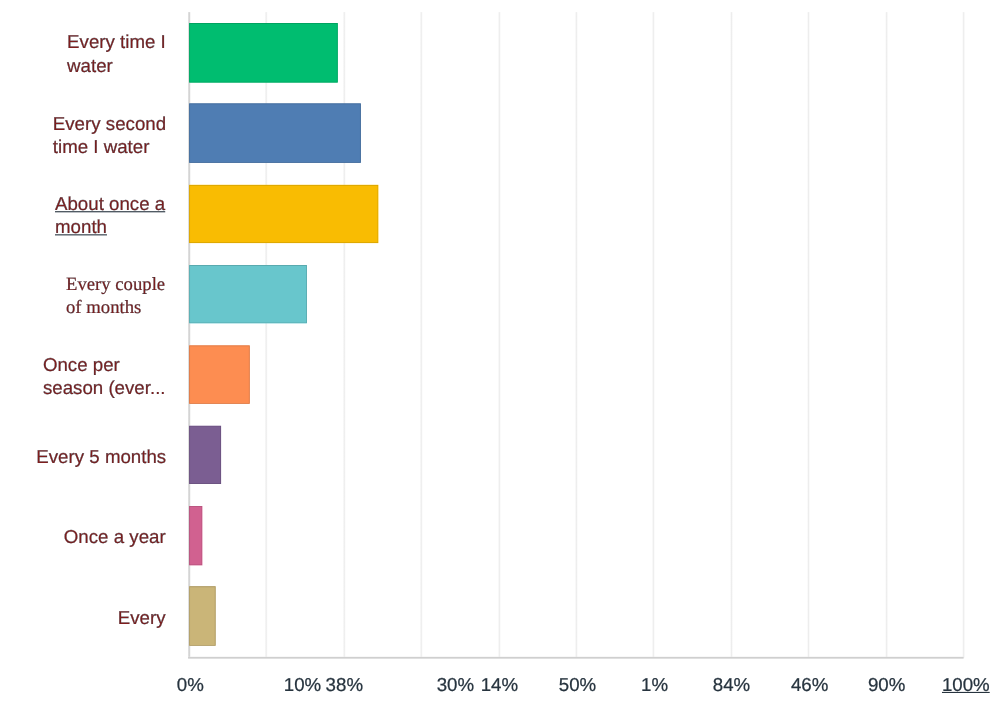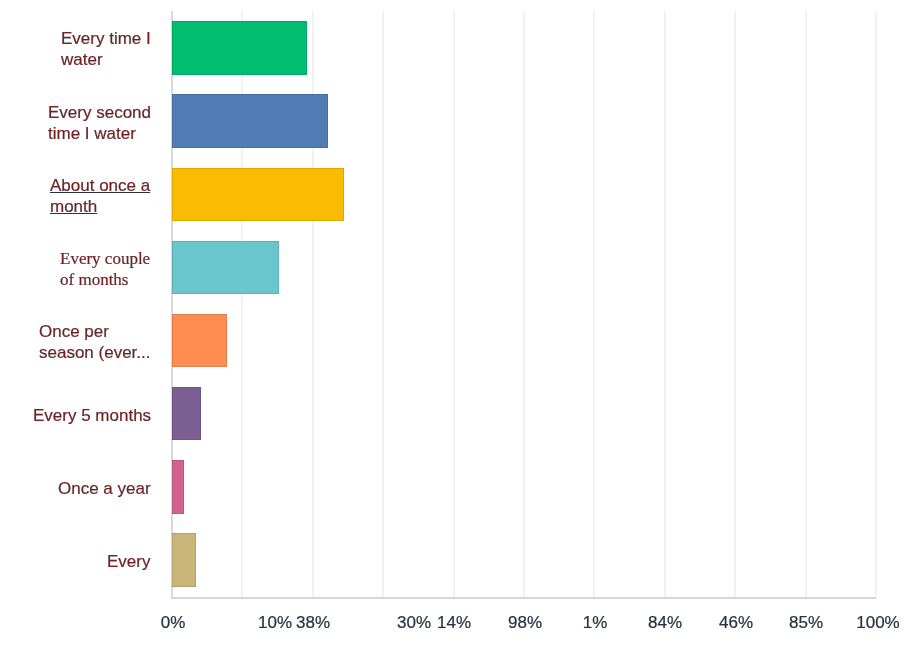--- a/index.html
+++ b/index.html
@@ -102,20 +102,20 @@
 season (ever...</div>
     <div class="cat-label" style="right: 760.4px; top: 385.12px;">Every 5 months</div>
     <div class="cat-label" style="right: 760.4px; top: 458.26px;">Once a year</div>
     <div class="cat-label" style="right: 760.4px; top: 531.4px;">Every</div>
 
   <div class="tick-label" style="left: 172.6px;">0%</div>
     <div class="tick-label" style="left: 243px; margin-left: 32px;">10%</div>
     <div class="tick-label" style="left: 313.4px;">38%</div>
     <div class="tick-label" style="left: 383.8px; margin-left: 30px;">30%</div>
     <div class="tick-label" style="left: 454.2px;">14%</div>
-    <div class="tick-label" style="left: 524.6px;">98%</div>
+    <div class="tick-label" style="left: 524.6px;">50%</div>
     <div class="tick-label" style="left: 595px;">1%</div>
     <div class="tick-label" style="left: 665.4px;">84%</div>
     <div class="tick-label" style="left: 735.8px;">46%</div>
-    <div class="tick-label" style="left: 806.2px;">85%</div>
-    <div class="tick-label" style="left: 878px;">100%</div>
+    <div class="tick-label" style="left: 806.2px;">90%</div>
+    <div class="tick-label" style="left: 878px; text-decoration: underline;">100%</div>
 
 </div>
 
 </body></html>

